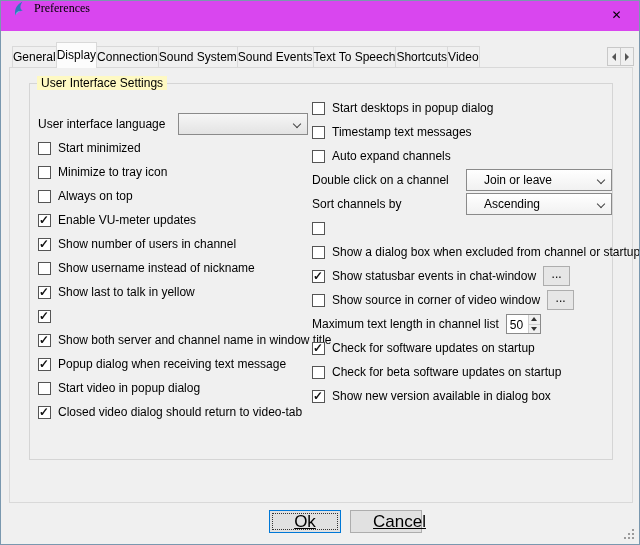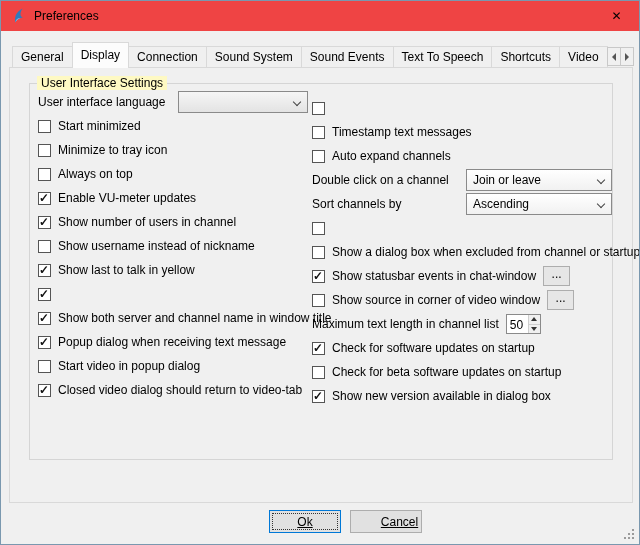--- a/index.html
+++ b/index.html
@@ -14,42 +14,42 @@
     position: relative;
     width: 640px;
     height: 545px;
     background: #f0f0f0;
     border: 1px solid #7a98af;
     overflow: hidden;
   }
   
   .titlebar {
     position: absolute; top:0; left:0; right:0; height:30px;
-    background:#ef4444;
-    display:flex; align-items:center;
+    background:#d946ef;
+    display:flex; align-items:flex-start;font-family:Liberation Serif, serif;
   }
   .app-icon { margin-left:9px; width:16px; height:16px; flex:none; }
   .title-text { margin-left:8px; }
   .close-btn {
     position:absolute; right:0; top:0; width:45px; height:29px;
     display:flex; align-items:center; justify-content:center;
     font-size:12px; cursor:default;
   }
   
   .tabpane {
     position:absolute; left:8px; top:66px; width:624px; height:436px;
     border:1px solid #d9d9d9; background:#f0f0f0;
   }
   .tabbar {
     position:absolute; left:11px; top:41px; height:26px;
     display:flex; align-items:flex-end; z-index:3;
     max-width:604px; overflow:hidden;
   }
   .tab {
-    height:22px; padding:0 8px;
+    height:22px; padding:0 0;
     background:#f0f0f0;
     border:1px solid #d9d9d9;
     display:flex; align-items:center;
     white-space:nowrap; cursor:default;
   }
   .tab + .tab { margin-left:-1px; }
   .tab.selected {
     height:26px; background:#fcfcfc; border-bottom:none;
     padding-bottom:1px; z-index:4;margin-top:10px;
   }
@@ -64,41 +64,41 @@
   .tri-left { width:0; height:0; border-top:4px solid transparent; border-bottom:4px solid transparent; border-right:4px solid #555; }
   .tri-right { width:0; height:0; border-top:4px solid transparent; border-bottom:4px solid transparent; border-left:4px solid #555; }
   
   .groupbox {
     position:absolute; left:28px; top:82px; width:584px; height:377px;
     border:1px solid #d5d5d5;
   }
   .gb-title {
     position:absolute; top:-8px; left:7px; background:#fef9c3; padding:0 4px;
   }
-  .col-left  { position:absolute; left:8px;  top:7px; width:272px; }
+  .col-left  { position:absolute; left:8px;  top:29px; width:272px; }
   .col-right { position:absolute; left:282px; top:13px; width:300px; }
   .row {
     display:flex; align-items:center; height:22px; margin-bottom:2px;
     white-space:nowrap;
   }
   
   .cb {
     width:13px; height:13px; border:1px solid #555; background:#fff;
     margin-right:7px; flex:none; position:relative;
   }
   .row.checked .cb::before {
     content:"✓"; position:absolute; left:0px; top:-2px;
     font-size:12px; line-height:14px; color:#111; font-weight:bold;
   }
   
   .combo {
     height:22px; border:1px solid #8a8a8a;
     background:linear-gradient(#ffffff,#f1f1f1);
     display:flex; align-items:center; flex:none; position:relative;
-    padding:0 20px 0 6px;
+    padding:0 20px 0 17px;
   }
   .combo.gray { background:linear-gradient(#f6f6f6,#e3e3e3); }
   .chev {
     position:absolute; right:7px; top:7px; width:6px; height:6px;
     border-right:1px solid #444; border-bottom:1px solid #444;
     transform:rotate(45deg);
   }
   .lang-label { width:140px; flex:none; }
   .flex-label { flex:1; }
   
@@ -114,21 +114,21 @@
   .spin-arrows { width:13px; display:flex; flex-direction:column; border-left:1px solid #cfcfcf; }
   .spin-up,.spin-down { flex:1; background:#f0f0f0; display:flex; align-items:center; justify-content:center; }
   .spin-up { border-bottom:1px solid #cfcfcf; }
   .tri-up   { width:0; height:0; border-left:3px solid transparent; border-right:3px solid transparent; border-bottom:4px solid #333; }
   .tri-down { width:0; height:0; border-left:3px solid transparent; border-right:3px solid transparent; border-top:4px solid #333; }
   
   .btn {
     position:absolute; top:509px; width:72px; height:23px;
     background:#e1e1e1; border:1px solid #adadad;
     display:flex; align-items:center; justify-content:center;
-    font-size:12px; cursor:default;
+    font-size:17px; cursor:default;
   }
   .btn span { text-decoration:underline; }
   .btn.default {
     border:1px solid #0078d7;
     outline:1px dotted #333; outline-offset:-4px;
   }
   .btn-ok { left:268px; }
   .btn-cancel { left:349px;padding-left:27px; }
   
   .grip { position:absolute; right:3px; bottom:3px; }
@@ -227,20 +227,21 @@
       </div>
       <div class="row checked">
         <span class="cb"></span>
         <span>Closed video dialog should return to video-tab</span>
       </div>
     </div>
 
     <div class="col-right">
       <div class="row">
         <span class="cb"></span>
+        <span>Start desktops in popup dialog</span>
       </div>
       <div class="row">
         <span class="cb"></span>
         <span>Timestamp text messages</span>
       </div>
       <div class="row">
         <span class="cb"></span>
         <span>Auto expand channels</span>
       </div>
 

